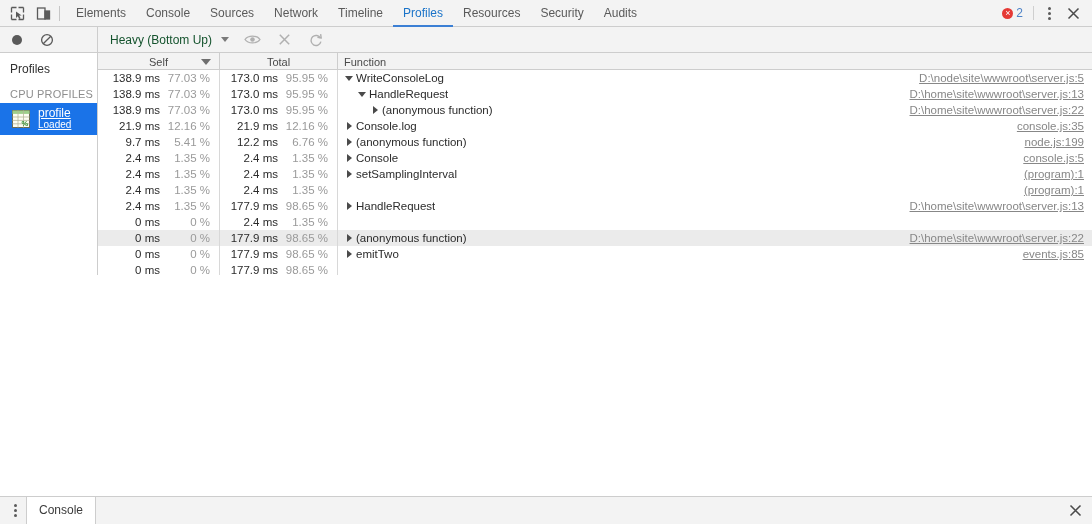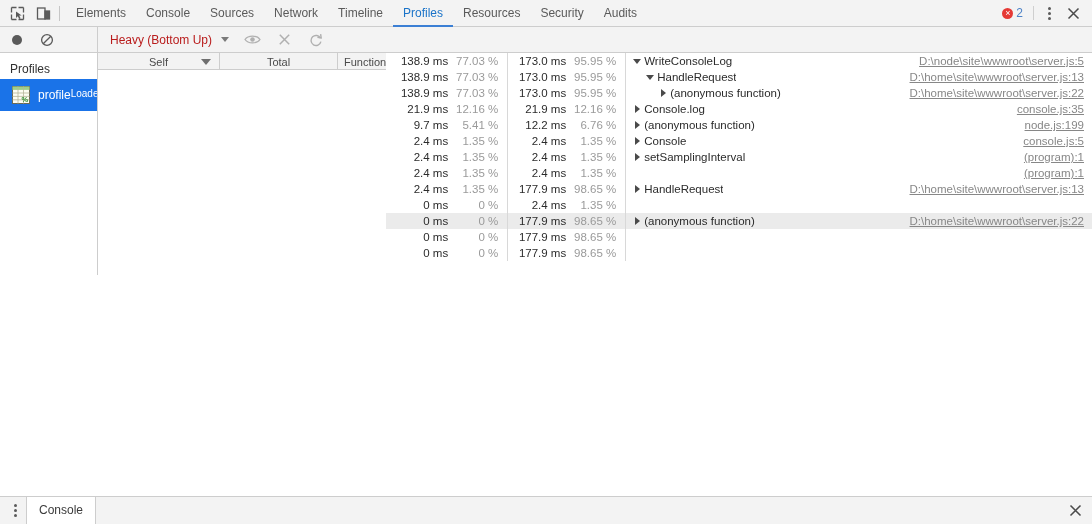--- a/index.html
+++ b/index.html
@@ -96,21 +96,21 @@
   .tl-btn { width: 22px; height: 22px; display:flex;align-items:center;justify-content:center;cursor:default; }
   .toolbar-right {
     flex: 1;
     display: flex; align-items: center;
     padding-left: 8px;
     gap: 2px;
     height: 26px;
   }
   .select-box {
     display: flex; align-items: center; gap: 9px;
-    font-size: 12px; color: #b91c1c;
+    font-size: 12px; color: #14532d;
     padding: 0 4px;
     cursor: default;
   }
   .caret-down {
     width: 0; height: 0;
     border-left: 4px solid transparent;
     border-right: 4px solid transparent;
     border-top: 5px solid #7a7a7a;
   }
   .tbtn { width: 26px; height: 22px; display:flex;align-items:center;justify-content:center;cursor:default; margin-left:4px;}
@@ -145,32 +145,32 @@
   .sb-item {
     height: 32px;
     display: flex;
     align-items: center;
     gap: 6px;
     padding-left: 10px;
     background: #1a73e8;
     color: #fff;
     cursor: default;
   }
-  .sb-item .labels { display: flex; flex-direction: row; line-height: 1.05; }
+  .sb-item .labels { display: flex; flex-direction: column; line-height: 1.05; text-decoration: underline; }
   .sb-item .l1 { font-size: 12px; }
   .sb-item .l2 { font-size: 10px; }
 
   
   .prof-icon { width: 22px; height: 22px; position: relative; flex: 0 0 22px; }
 
   
   .grid {
     flex: 1;
     display: flex;
-    flex-direction: row;
+    flex-direction: column;
     min-width: 0;
     background: #fff;
     overflow: hidden;
   }
   .grid-head {
     height: 17px;
     flex: 0 0 17px;
     display: flex;
     background: #f3f3f3;
     border-bottom: 1px solid #cdcdcd;
@@ -366,20 +366,21 @@
           <path d="M8.4 4.4 L12.2 4.9 L11.6 1.2" stroke="#b0b0b0" stroke-width="1.4" fill="none"></path>
         </svg>
       </div>
     </div>
   </div>
 
   <div class="main">
 
     <div class="sidebar">
       <div class="sb-title">Profiles</div>
+      <div class="sb-section">CPU PROFILES</div>
       <div class="sb-item">
         <span class="prof-icon">
           <svg width="22" height="22" viewBox="0 0 22 22">
             <rect x="2.5" y="2.5" width="17" height="17" fill="#fdfdf2" stroke="#6b6b55" stroke-width="1"></rect>
             <rect x="2.5" y="2.5" width="17" height="3.4" fill="#9ecf8a"></rect>
             <path d="M2.5 9 H19.5 M2.5 12.4 H19.5 M2.5 15.8 H19.5 M8 2.5 V19.5 M13.5 2.5 V19.5" stroke="#b6b69b" stroke-width="0.8"></path>
             <text x="11.5" y="17.6" font-family="Liberation Sans, sans-serif" font-size="7.5" fill="#2f8f2f" font-weight="bold">%</text>
           </svg>
         </span>
         <span class="labels">
@@ -585,20 +586,27 @@
           </div>
           <div class="row">
             <div class="c-self">
               <span class="v-ms">0 ms</span>
               <span class="v-pct">0 %</span>
             </div>
             <div class="c-total">
               <span class="v-ms">177.9 ms</span>
               <span class="v-pct">98.65 %</span>
             </div>
+            <div class="c-func">
+              <div class="fn-wrap" style="padding-left: 0px;">
+                <span class="tri right"></span>
+                <span class="fn-name">emitTwo</span>
+              </div>
+              <span class="fn-link">events.js:85</span>
+            </div>
           </div>
           <div class="row">
             <div class="c-self">
               <span class="v-ms">0 ms</span>
               <span class="v-pct">0 %</span>
             </div>
             <div class="c-total">
               <span class="v-ms">177.9 ms</span>
               <span class="v-pct">98.65 %</span>
             </div>

